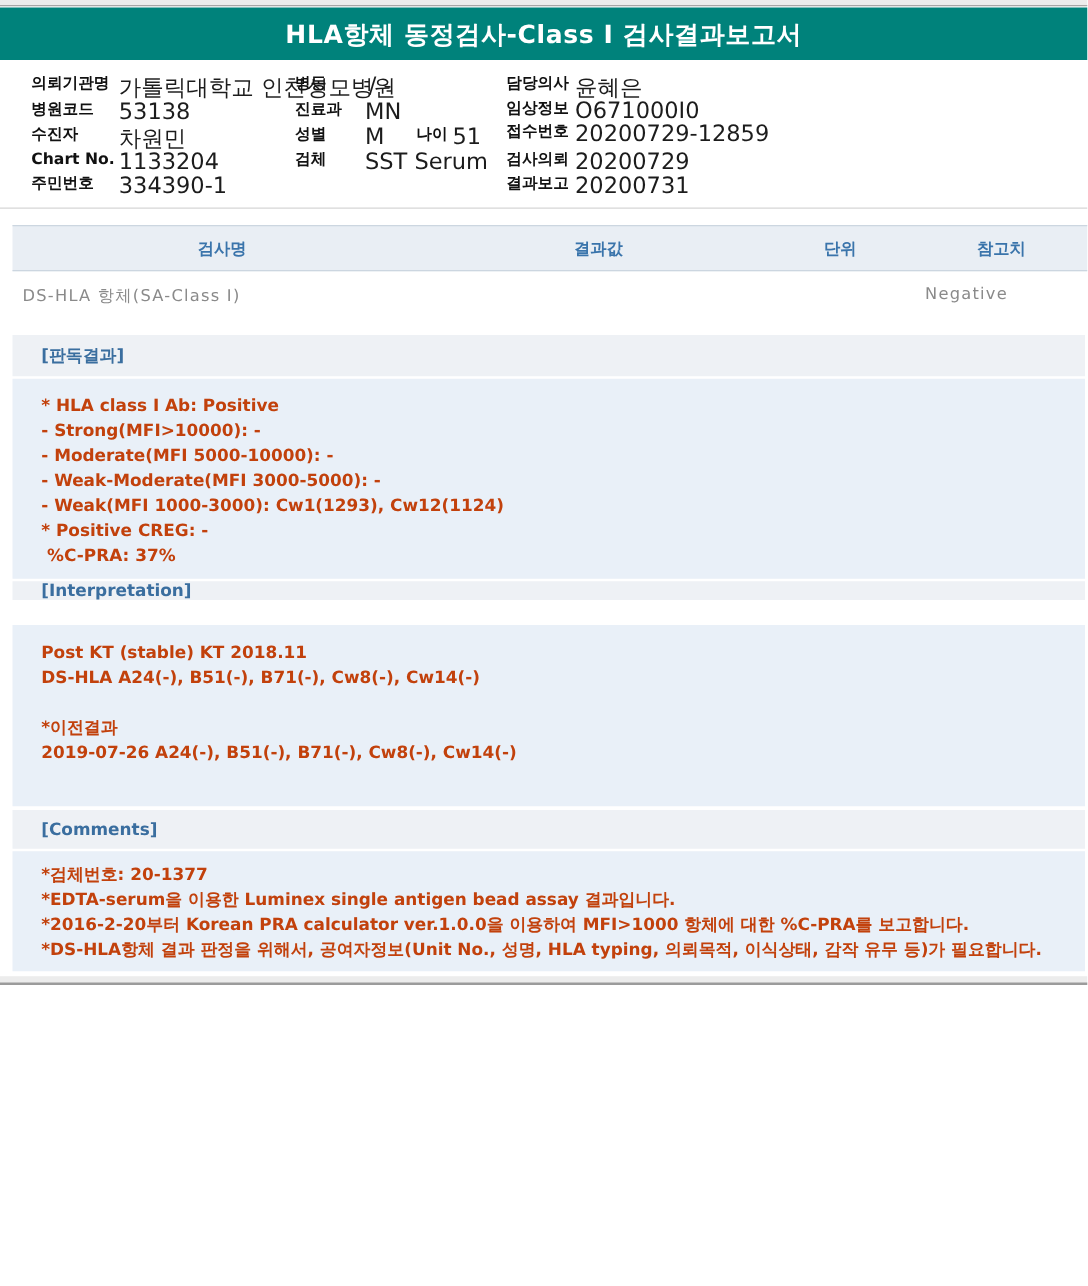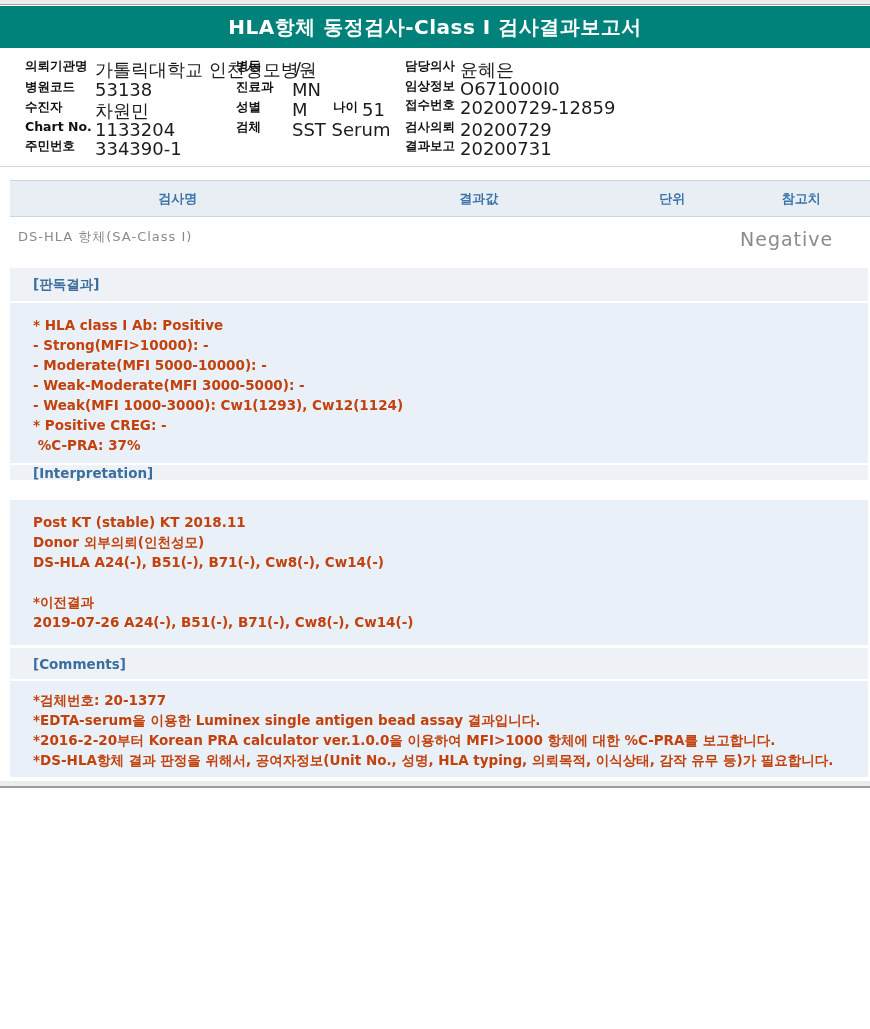--- a/index.html
+++ b/index.html
@@ -22,21 +22,21 @@
   
   .hline { left:0; top:166px; width:870px; height:1px; background:#d6d6d6; }
 
   
   .tbl-head { left:10px; top:180px; width:860px; height:37px; background:#e9eef4;
               border-top:1px solid #ccd6e0; border-bottom:1px solid #ccd6e0;
               display:flex; align-items:center; }
   .tbl-head .th { font-size:13px; font-weight:bold; color:#3a74ab; text-align:center; }
   .th.c1 { width:39%; } .th.c2 { width:31%; } .th.c3 { width:14%; } .th.c4 { width:16%; }
   .row-name { left:18px; top:228px; font-size:13px; color:#8a8a8a; letter-spacing:1px; white-space:nowrap; }
-  .row-ref  { left:740px; top:228px; font-size:19px; color:#8a8a8a; letter-spacing:1px; white-space:nowrap; }
+  .row-ref  { left:740px; top:228px; font-size:13px; color:#8a8a8a; letter-spacing:1px; white-space:nowrap; }
 
   
   .sec-head { left:10px; width:858px; background:#eef1f5; display:flex; align-items:center; }
   .sec-head .sec-title { font-size:13.5px; font-weight:bold; color:#3a6e9f; padding-left:23px; }
   .sec-body { left:10px; width:858px; background:#e9f0f8; }
   .sec-body .line { height:20px; line-height:20px; font-size:13.5px; font-weight:bold;
                     color:#c2410c; padding-left:23px; white-space:pre; }
   #sec1-head { top:268px; height:33px; }
   #sec1-body { top:303px; height:160px; padding-top:12px; }
   #sec2-head { top:465px; height:15px; }
@@ -114,21 +114,20 @@
   <div class="line">- Weak(MFI 1000-3000): Cw1(1293), Cw12(1124)</div>
   <div class="line">* Positive CREG: -</div>
   <div class="line"> %C-PRA: 37%</div>
 </div>
 
 <div id="sec2-head" class="abs sec-head">
   <div class="sec-title">[Interpretation]</div>
 </div>
 <div id="sec2-body" class="abs sec-body">
   <div class="line">Post KT (stable) KT 2018.11</div>
-  <div class="line">Donor 외부의뢰(인천성모)</div>
   <div class="line">DS-HLA A24(-), B51(-), B71(-), Cw8(-), Cw14(-)</div>
   <div class="line"></div>
   <div class="line">*이전결과</div>
   <div class="line">2019-07-26 A24(-), B51(-), B71(-), Cw8(-), Cw14(-)</div>
 </div>
 
 <div id="sec3-head" class="abs sec-head">
   <div class="sec-title">[Comments]</div>
 </div>
 <div id="sec3-body" class="abs sec-body">

